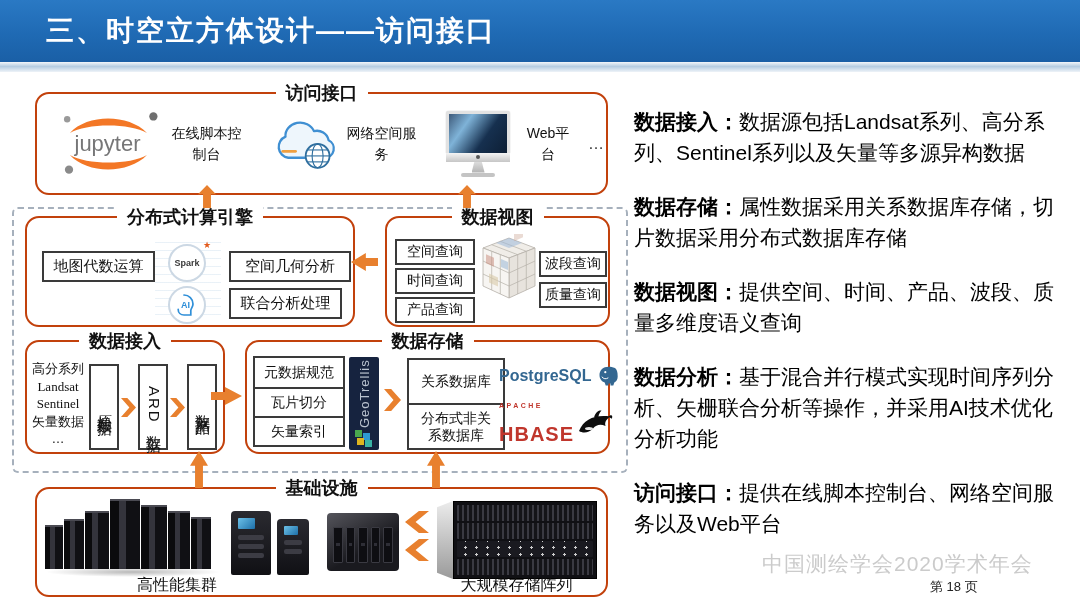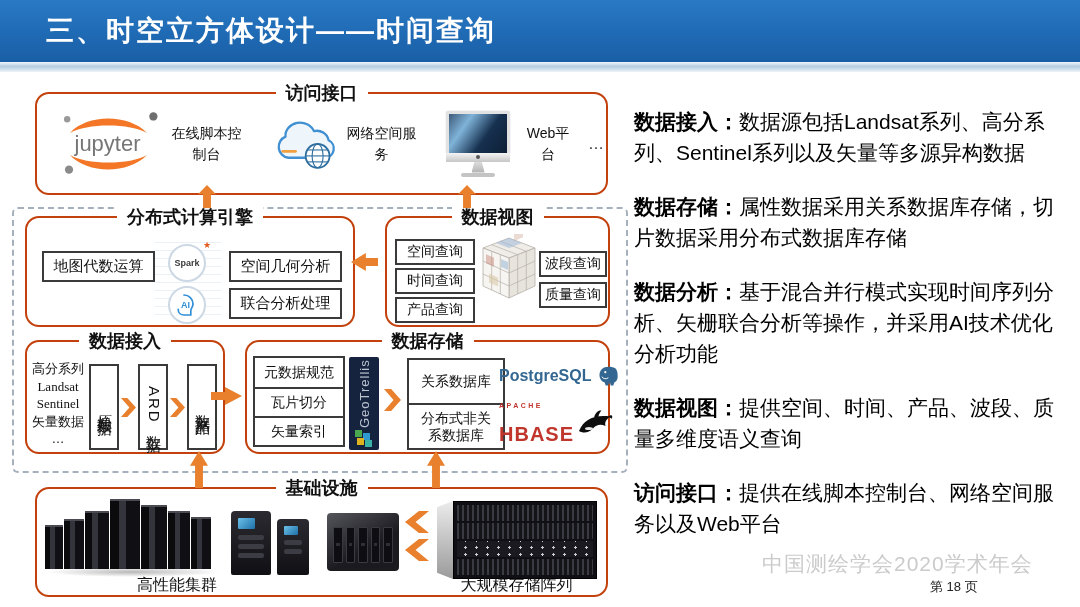--- a/index.html
+++ b/index.html
@@ -124,21 +124,21 @@
   .panel b { font-weight:bold; }
   .watermark { position:absolute; left:762px; top:550px; font-size:21px; color:#cbcbcb; letter-spacing:1px; white-space:nowrap; }
   .pageno { position:absolute; left:930px; top:578px; font-size:13px; color:#222; }
 </style>
 </head>
 <body>
 
 <div class="slide">
 
   <div class="hdr">
-    <div class="hdr-title">三、时空立方体设计——时间查询</div>
+    <div class="hdr-title">三、时空立方体设计——访问接口</div>
   </div>
   <div class="hdr-strip"></div>
 
   <div class="bbox access">
     <div class="chip">访问接口</div>
     <div class="access-inner">
       <svg width="132" height="76" viewBox="0 0 132 76">
         <circle cx="22" cy="11" r="3.5" fill="#9a9a9a"></circle>
         <circle cx="116" cy="8" r="4.5" fill="#6f6f6f"></circle>
         <circle cx="24" cy="66" r="4.5" fill="#8a8a8a"></circle>
@@ -169,21 +169,21 @@
       <div class="dots-more">…</div>
     </div>
   </div>
 
   <div class="dashed"></div>
 
   <div class="bbox compute">
     <div class="chip">分布式计算引擎</div>
     <div class="neuro"></div>
     <div class="cell" style="left:15px; top:33px; width:113px; height:31px;">地图代数运算</div>
-    <div class="cell" style="left:202px; top:33px; width:113px; height:31px;">空间几何分析</div>
+    <div class="cell" style="left:202px; top:33px; width:122px; height:31px;">空间几何分析</div>
     <div class="cell" style="left:202px; top:70px; width:113px; height:31px;">联合分析处理</div>
     <div class="circle-icon" style="left:141px; top:26px;">
       <span class="spark-txt">Spark</span>
         <span class="spark-star">★</span>
     </div>
     <div class="circle-icon" style="left:141px; top:68px;">
       <svg width="26" height="26" viewBox="0 0 26 26">
         <path d="M10 3 a9 9 0 0 1 9 9 c0 3.2-2.2 4.3-2.2 6.6 L16.8 23 10 23 c-3.4 0-5.8-2.2-5.8-5.6" fill="none" stroke="#2f8fd8" stroke-width="1.7" stroke-linecap="round"></path>
         <text x="7" y="16" font-size="9" font-weight="bold" fill="#2f8fd8">AI</text>
       </svg>
@@ -324,21 +324,21 @@
   <div class="arr arr-up" style="left:198px; top:185px; width:18px; height:23px;"></div>
   <div class="arr arr-up" style="left:458px; top:185px; width:18px; height:23px;"></div>
   <div class="arr arr-left" style="left:351px; top:253px; width:27px; height:18px;"></div>
   <div class="arr arr-right" style="left:211px; top:387px; width:31px; height:18px;"></div>
   <div class="arr arr-up" style="left:190px; top:451px; width:18px; height:37px;"></div>
   <div class="arr arr-up" style="left:427px; top:451px; width:18px; height:37px;"></div>
 
   <div class="panel">
     <p><b>数据接入：</b><span>数据源包括Landsat系列、高分系列、Sentinel系列以及矢量等多源异构数据</span></p>
     <p><b>数据存储：</b><span>属性数据采用关系数据库存储，切片数据采用分布式数据库存储</span></p>
+    <p><b>数据视图：</b><span>提供空间、时间、产品、波段、质量多维度语义查询</span></p>
     <p><b>数据分析：</b><span>基于混合并行模式实现时间序列分析、矢栅联合分析等操作，并采用AI技术优化分析功能</span></p>
-    <p><b>数据视图：</b><span>提供空间、时间、产品、波段、质量多维度语义查询</span></p>
     <p><b>访问接口：</b><span>提供在线脚本控制台、网络空间服务以及Web平台</span></p>
   </div>
 
   <div class="watermark">中国测绘学会2020学术年会</div>
   <div class="pageno">第 18 页</div>
 
 </div>
 
 </body></html>

